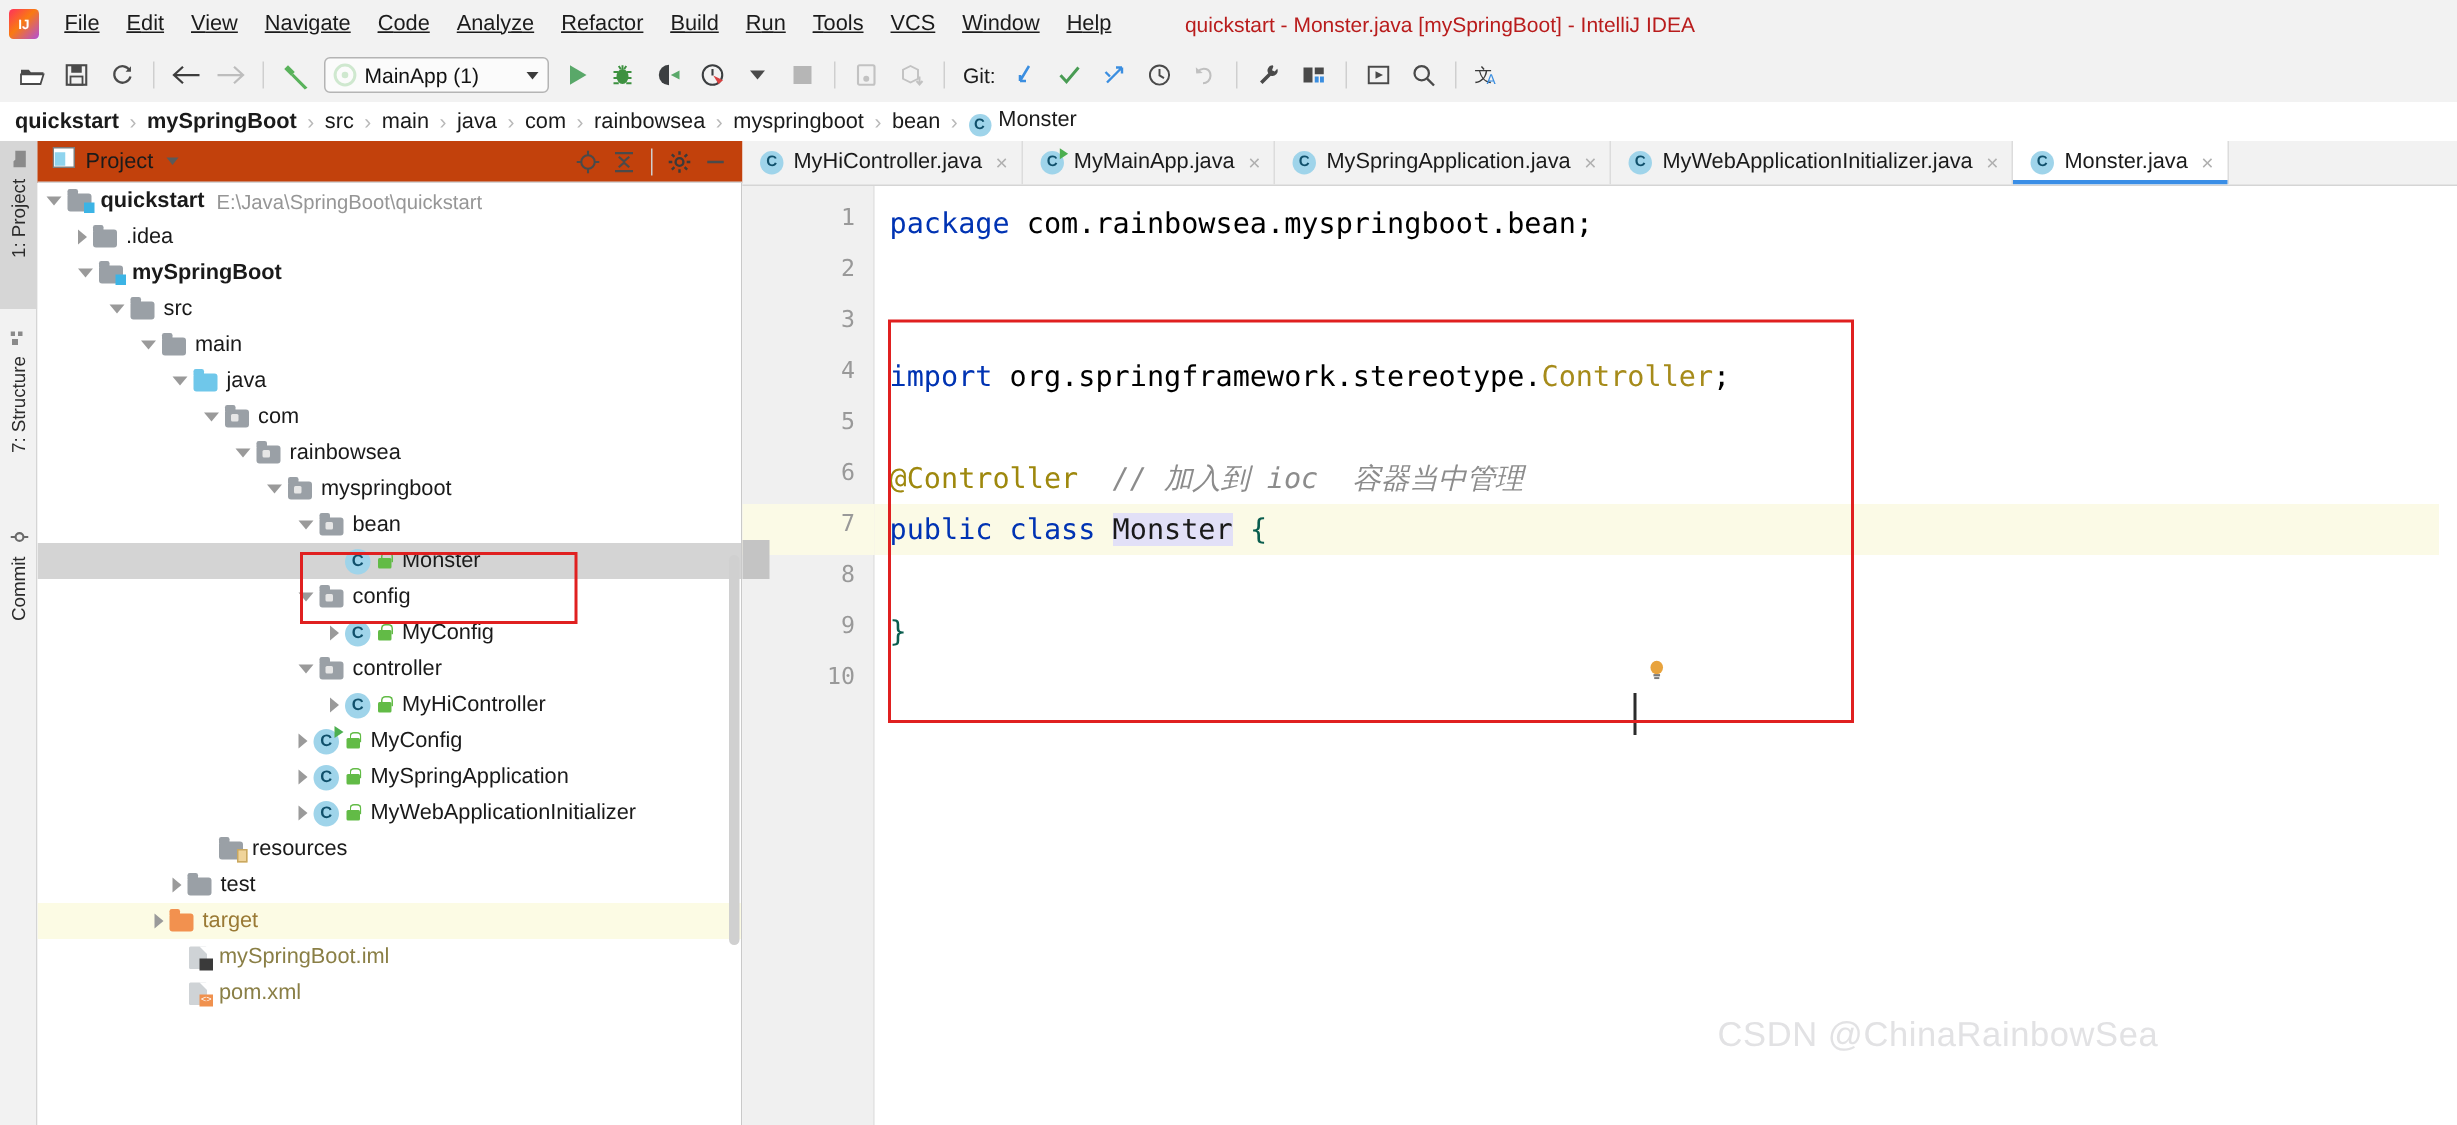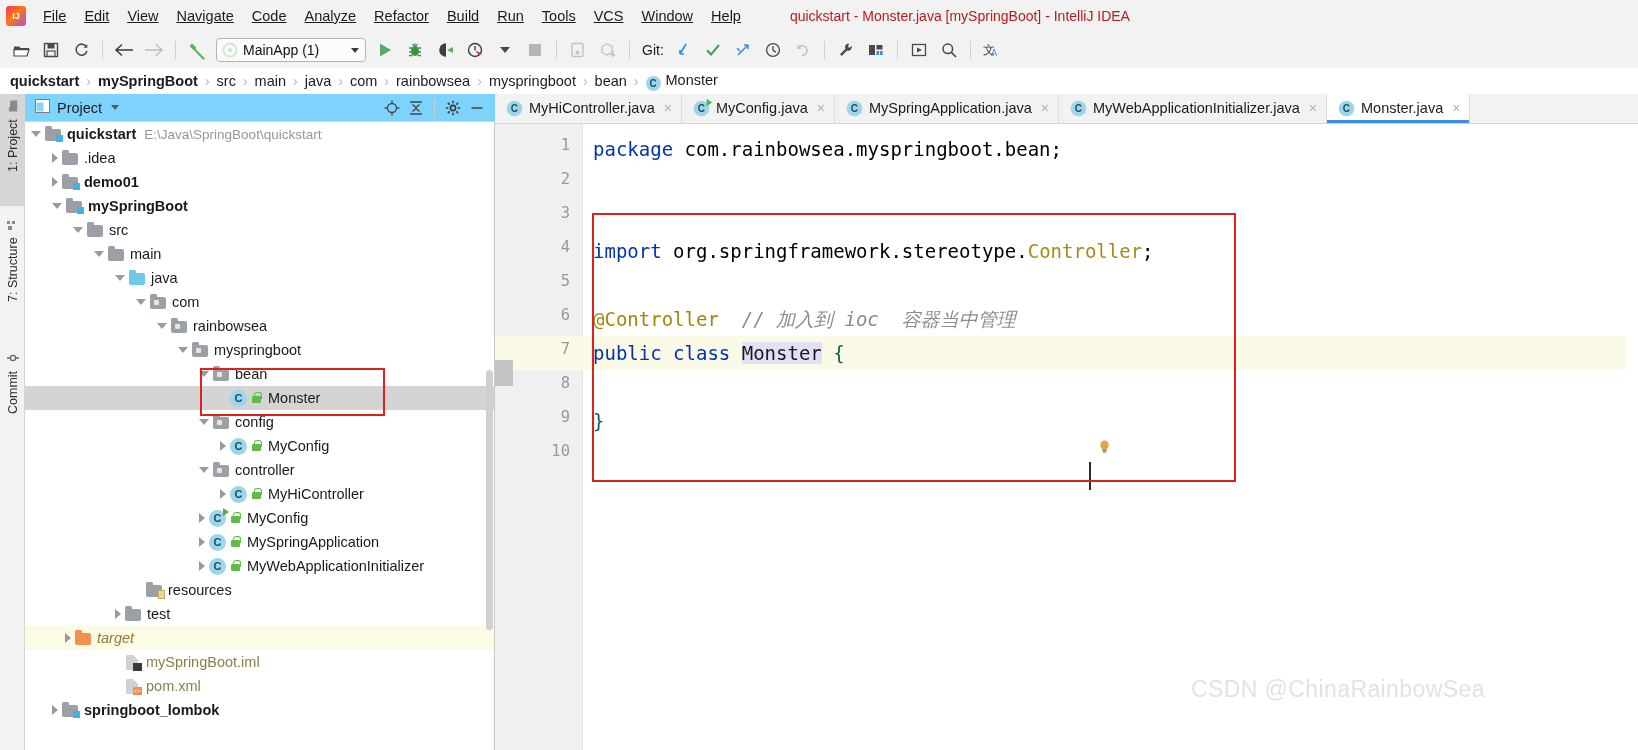--- a/index.html
+++ b/index.html
@@ -80,21 +80,21 @@
     font-size:12.5px; color:#2b2b2b; text-align:center;
     display:flex; align-items:center; justify-content:flex-end; gap:7px;
     padding-bottom:6px; cursor:default;
   }
   .vtab.active{ background:#d6d6d6; }
   .vicon{ width:12px;height:12px; display:block; }
 
   
   .proj-header{
     position:absolute;left:25px;top:94px;width:470px;height:28px;
-    background:#7dd3fc; display:flex;align-items:center; padding-left:10px;
+    background:#c2410c; display:flex;align-items:center; padding-left:10px;
     border-bottom:1px solid #d5d5d5;
   }
   .proj-title{ font-size:14.5px;color:#1b1b1b;margin-left:7px; }
   .caret-dn{
     width:0;height:0;border-left:4.5px solid transparent;border-right:4.5px solid transparent;
     border-top:5px solid #5a5a5a; margin-left:9px;
   }
   .ph-icons{ margin-left:auto; display:flex;align-items:center; padding-right:6px; }
   .ph-ic{ width:24px;height:24px;display:flex;align-items:center;justify-content:center; }
 
@@ -212,21 +212,21 @@
     position:absolute; left:604px; top:316px; width:11px;height:14px;
   }
   .editor-redbox{
     position:absolute; left:592px; top:213px; width:644px; height:269px;
     border:2px solid #e02020; pointer-events:none; z-index:4;
   }
   .caret-line{
     position:absolute; left:594px; top:338px; width:1.6px;height:28px;background:#2b2b2b;
   }
   .watermark{
-    position:absolute; left:1191px; top:676px;
+    position:absolute; left:1145px; top:676px;
     font-size:23px; color:#e2e2e4; letter-spacing:0.4px;
     font-family:"Liberation Sans", sans-serif; white-space:nowrap;
   }
   .right-scroll{
     position:absolute;right:0;top:124px;width:12px;height:626px;background:#fff;
   }
 </style>
 </head>
 <body>
 
@@ -508,28 +508,20 @@
         <span class="path-hint">E:\Java\SpringBoot\quickstart</span>
       </div>
       <div class="row" style="padding-left: 27px;">
         <span class="tw closed"></span>
         <span class="ico">
           <span class="fold"></span>
         </span>
         <span class="lbl">.idea</span>
       </div>
       <div class="row" style="padding-left: 27px;">
-        <span class="tw closed"></span>
-        <span class="ico">
-          <span class="fold"></span>
-          <span class="modbadge"></span>
-        </span>
-        <span class="lbl b">demo01</span>
-      </div>
-      <div class="row" style="padding-left: 27px;">
         <span class="tw open"></span>
         <span class="ico">
           <span class="fold"></span>
           <span class="modbadge"></span>
         </span>
         <span class="lbl b">mySpringBoot</span>
       </div>
       <div class="row" style="padding-left: 48px;">
         <span class="tw open"></span>
         <span class="ico">
@@ -643,21 +635,21 @@
         </span>
         <span class="lbl">resources</span>
       </div>
       <div class="row" style="padding-left: 90px;">
         <span class="tw closed"></span>
         <span class="ico">
           <span class="fold"></span>
         </span>
         <span class="lbl">test</span>
       </div>
-      <div class="row target-hl" style="padding-left: 40px; font-style: italic;">
+      <div class="row target-hl" style="padding-left: 78px;">
         <span class="tw closed"></span>
         <span class="ico">
           <span class="fold orange"></span>
         </span>
         <span class="lbl orange">target</span>
       </div>
       <div class="row" style="padding-left: 90px;">
         <span class="tw none"></span>
         <span class="fileic">
           <span class="pg"></span>
@@ -668,42 +660,34 @@
       </div>
       <div class="row" style="padding-left: 90px;">
         <span class="tw none"></span>
         <span class="fileic">
           <span class="pg"></span>
           <span class="corner"></span>
           <span class="tag xml">&lt;&gt;</span>
         </span>
         <span class="lbl dim">pom.xml</span>
       </div>
-      <div class="row" style="padding-left: 27px;">
-        <span class="tw closed"></span>
-        <span class="ico">
-          <span class="fold"></span>
-          <span class="modbadge"></span>
-        </span>
-        <span class="lbl b">springboot_lombok</span>
-      </div>
     </div>
   <div class="tree-redbox"></div>
   <div class="sidebar-vscroll"></div>
   <div class="sidebar-vthumb"></div>
 
   <div class="tabbar" id="tabbar">
       <div class="tab">
         <span class="clsic" style="transform: scale(0.92);">C</span>
         <span>MyHiController.java</span>
         <span class="x">×</span>
       </div>
       <div class="tab">
         <span class="clsic" style="transform: scale(0.92);">C<span class="runarrow"></span></span>
-        <span>MyConfig.java</span>
+        <span>MyMainApp.java</span>
         <span class="x">×</span>
       </div>
       <div class="tab">
         <span class="clsic" style="transform: scale(0.92);">C</span>
         <span>MySpringApplication.java</span>
         <span class="x">×</span>
       </div>
       <div class="tab">
         <span class="clsic" style="transform: scale(0.92);">C</span>
         <span>MyWebApplicationInitializer.java</span>

